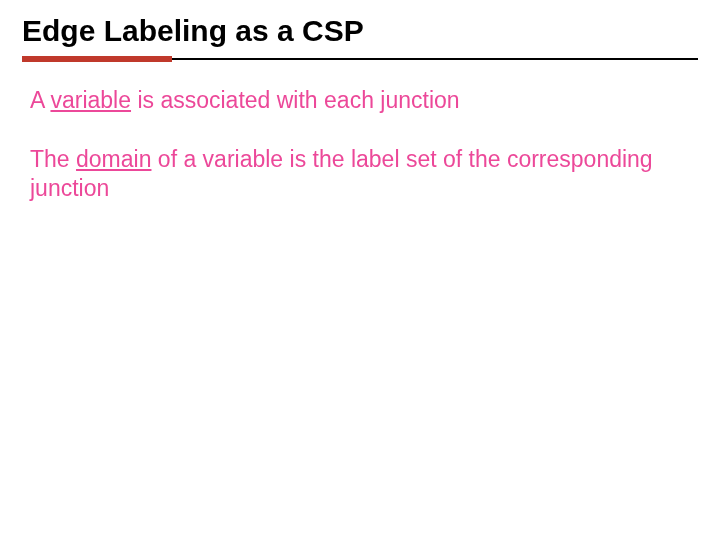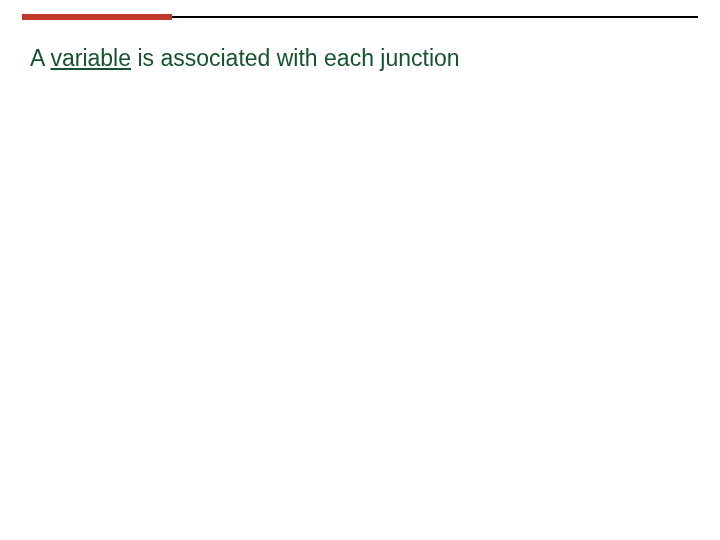--- a/index.html
+++ b/index.html
@@ -37,34 +37,38 @@
     left: 0; right: 0; top: 2px;
     height: 2px;
     background: #000;
   }
   .content {
     padding-left: 8px;
     padding-right: 20px;
   }
   .para {
     font-size: 23px;
-    color: #14532d;
+    color: #ec4899;
     line-height: 1.25;
     margin-bottom: 30px;
   }
   .kw {
     text-decoration: underline;
   }
 </style>
 </head>
 <body>
 
 <div class="slide">
+  <div class="title">Edge Labeling as a CSP</div>
   <div class="rule-wrap">
     <div class="thin"></div>
     <div class="thick"></div>
   </div>
   <div class="content">
     <p class="para">
       <span>A </span><span class="kw">variable</span><span> is associated with each junction</span>
     </p>
+    <p class="para">
+      <span>The </span><span class="kw">domain</span><span> of a variable is the label set of the corresponding junction</span>
+    </p>
   </div>
 </div>
 
 </body></html>

